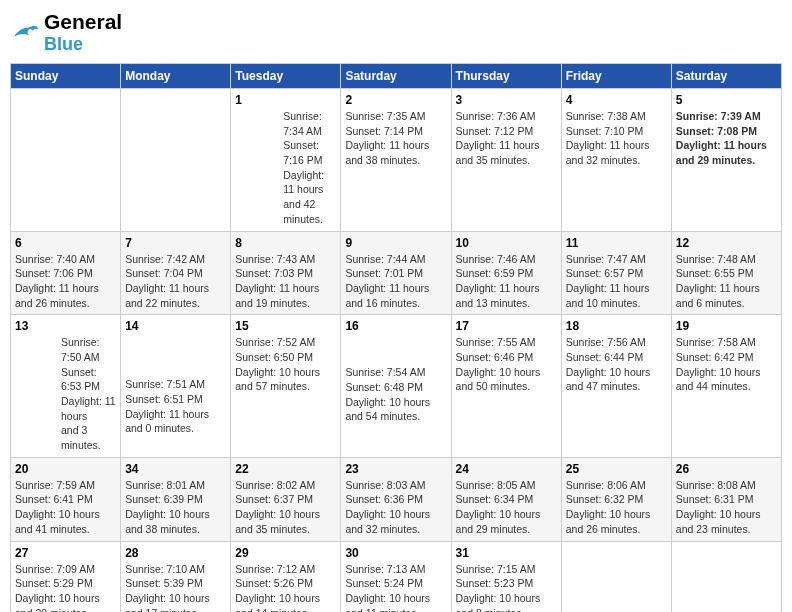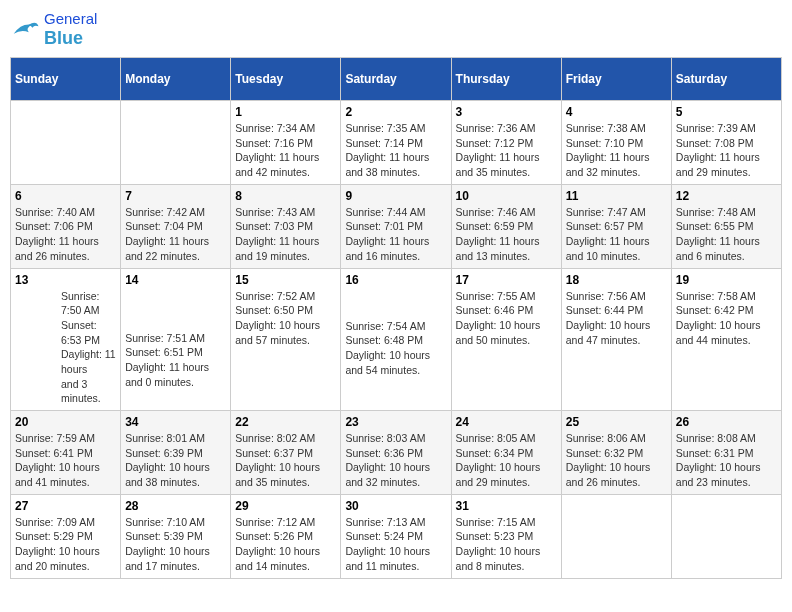--- a/index.html
+++ b/index.html
@@ -38,21 +38,21 @@
       color: #555;
     }
     .calendar {
       width: 100%;
       border-collapse: collapse;
       font-size: 11px;
     }
     .calendar th {
       background-color: #2255aa;
       color: white;
-      padding: 14px 4px;
+      padding: 5px 4px;
       text-align: left;
       font-size: 12px;
       border: 1px solid #ccc;
     }
     .calendar td {
       border: 1px solid #ccc;
       vertical-align: top;
       padding: 4px;
       min-height: 80px;
       width: 110px;
@@ -81,21 +81,21 @@
 </head>
 <body>
 
 <div class="header">
   <div class="logo">
     <svg class="logo-bird" viewBox="0 0 40 30" xmlns="http://www.w3.org/2000/svg">
       <path d="M5,20 Q15,5 30,8 Q20,12 25,18 Q15,14 5,20Z" fill="#3399cc"></path>
       <path d="M25,8 Q35,2 38,10 Q32,8 30,12 Q28,9 25,8Z" fill="#3399cc"></path>
     </svg>
     <div>
-      <span style="font-size:15px; font-weight:normal; color:#1d4ed8;">General</span><br>
+      <span style="font-size:21px; font-weight:bold; color:#000000;">General</span><br>
       <span style="font-size:18px; font-weight:bold; color:#3399cc;">Blue</span>
     </div>
   </div>
   <div class="title-section">
     <div class="month-title"></div>
     <div class="location"></div>
   </div>
 </div>
 
 <table class="calendar">
@@ -109,21 +109,21 @@
         <th>Friday</th>
         <th>Saturday</th>
       </tr>
   </thead>
   <tbody id="calendar-body">
       <tr>
         <td class="empty-cell"></td>
         <td class="empty-cell"></td>
         <td>
           <span class="day-num">1</span>
-          <div class="day-info" style="white-space: pre-line;">Sunrise: 7:34 AM
+          <div class="day-info" style="white-space: pre-line; margin-left: 48px;">Sunrise: 7:34 AM
 Sunset: 7:16 PM
 Daylight: 11 hours
 and 42 minutes.</div>
         </td>
         <td>
           <span class="day-num">2</span>
           <div class="day-info" style="white-space: pre-line;">Sunrise: 7:35 AM
 Sunset: 7:14 PM
 Daylight: 11 hours
 and 38 minutes.</div>
@@ -137,21 +137,21 @@
         </td>
         <td>
           <span class="day-num">4</span>
           <div class="day-info" style="white-space: pre-line;">Sunrise: 7:38 AM
 Sunset: 7:10 PM
 Daylight: 11 hours
 and 32 minutes.</div>
         </td>
         <td>
           <span class="day-num">5</span>
-          <div class="day-info" style="white-space: pre-line;">Sunrise: 7:39 AM
+          <div class="day-info" style="white-space: pre-line; font-weight: bold;">Sunrise: 7:39 AM
 Sunset: 7:08 PM
 Daylight: 11 hours
 and 29 minutes.</div>
         </td>
       </tr>
       <tr>
         <td>
           <span class="day-num">6</span>
           <div class="day-info" style="white-space: pre-line;">Sunrise: 7:40 AM
 Sunset: 7:06 PM

